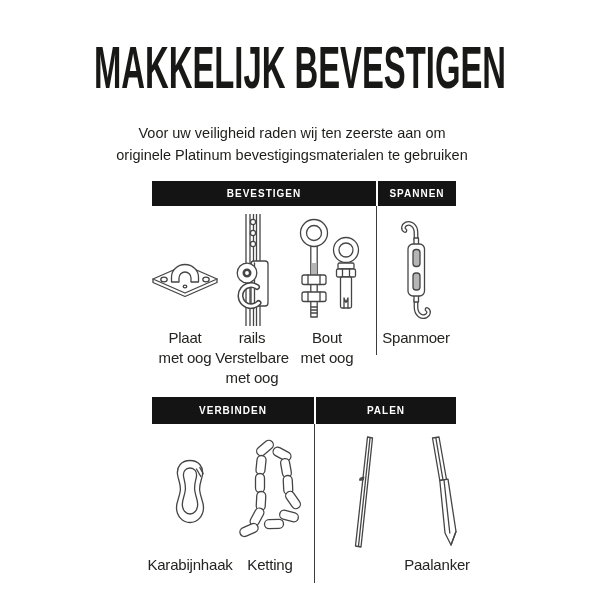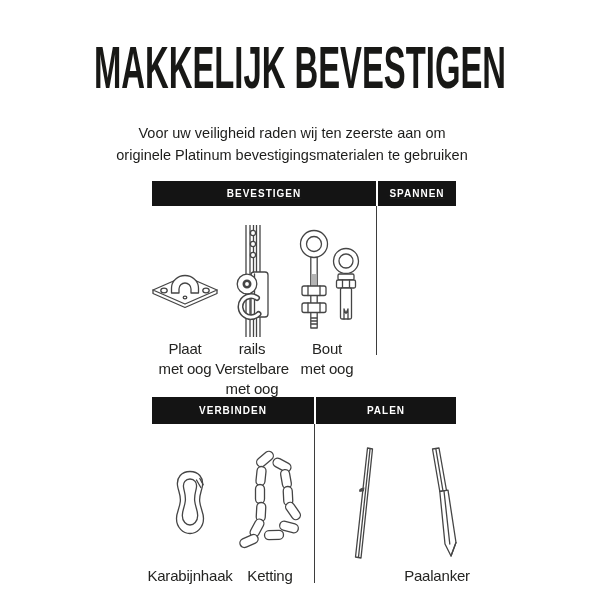--- a/index.html
+++ b/index.html
@@ -16,21 +16,21 @@
   .tbl{position:absolute;left:152px;width:304px;}
   .tbl1{top:181px;text-decoration:underline;}
   .tbl2{top:380px;margin-top:17px;}
   .thead{display:flex;gap:2px;}
   .th{background:#141414;color:#fff;display:flex;align-items:center;justify-content:center;
       font-size:10px;font-weight:700;letter-spacing:1px;}
   .tbl1 .th{height:25px;}
   .tbl2 .th{height:27px;}
   .tbody{position:relative;}
   .vrule{position:absolute;top:0;width:0;border-left:1.4px solid #3d3d3d;}
-  .item{position:absolute;top:15px;display:flex;flex-direction:column;align-items:center;}
+  .item{position:absolute;top:4px;display:flex;flex-direction:column;align-items:center;}
   .icon-box{display:flex;align-items:center;justify-content:center;width:100%;}
   .tbl1 .icon-box{height:112px;margin-top:4px;}
   .tbl2 .icon-box{height:113px;margin-top:7px;}
   .label{text-align:center;font-size:15px;line-height:20px;color:#242422;margin-top:2px;letter-spacing:-0.2px;}
   .tbl2 .label{margin-top:7px;}
   .label span{display:block;}
   svg.ic{display:block;}
   svg.ic *{stroke:#454545;stroke-width:1.3;fill:none;stroke-linecap:round;stroke-linejoin:round;}
   svg.ic .f{fill:#ffffff;}
   svg.ic .g{fill:#b5b5b5;}
@@ -123,20 +123,38 @@
             <rect class="f" x="53.5" y="63" width="11" height="31" rx="1.5"></rect>
             <path d="M57,94 v-10 M61,94 v-10 M57,84 L59,88.5 L61,84"></path>
           </svg>
         </div>
         <div class="label">
           <span>Bout</span>
           <span>met oog</span>
         </div>
       </div>
 
+      <div class="item" style="left:220px;width:88px">
+        <div class="icon-box">
+          <svg class="ic" width="54" height="112" viewBox="0 0 54 112">
+            <path class="hk" d="M27,26 v-7 c0,-8 -6,-11 -10,-9 c-3,1.5 -3.5,5 -1,6.5"></path>
+            <path class="hkw" d="M27,26 v-7 c0,-8 -6,-11 -10,-9 c-3,1.5 -3.5,5 -1,6.5"></path>
+            <path class="hk" d="M27,86 v7 c0,8 6,11 10,9 c3,-1.5 3.5,-5 1,-6.5"></path>
+            <path class="hkw" d="M27,86 v7 c0,8 6,11 10,9 c3,-1.5 3.5,-5 1,-6.5"></path>
+            <rect class="f" x="25" y="24" width="4.5" height="7"></rect>
+            <rect class="f" x="25" y="81" width="4.5" height="7"></rect>
+            <rect class="f" x="19" y="30" width="16.5" height="52" rx="5"></rect>
+            <rect class="g" x="24" y="35.5" width="7" height="17" rx="3"></rect>
+            <rect class="g" x="24" y="59" width="7" height="17" rx="3"></rect>
+          </svg>
+        </div>
+        <div class="label">
+          <span>Spanmoer</span>
+        </div>
+      </div>
     </div>
   </div>
 
   <div class="tbl tbl2">
     <div class="thead">
       <div class="th" style="width:162px">VERBINDEN</div>
       <div class="th" style="flex:1">PALEN</div>
     </div>
     <div class="tbody" style="height:190px">
       <div class="vrule" style="left:162px;height:159px"></div>

